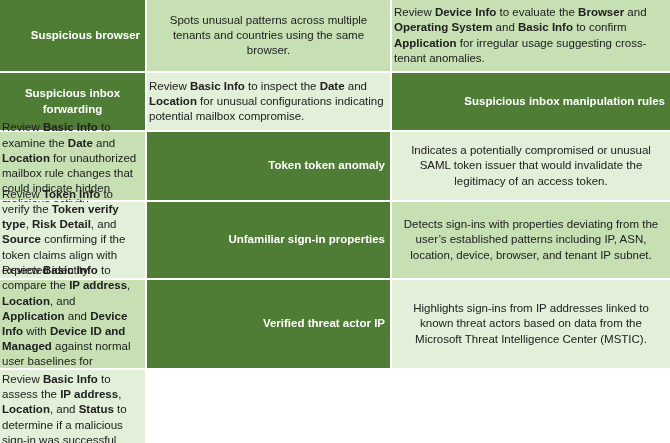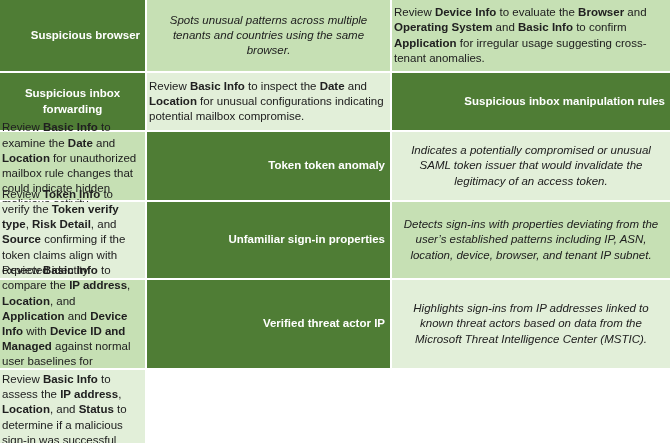--- a/index.html
+++ b/index.html
@@ -36,21 +36,20 @@
     color: #ffffff;
     font-weight: 700;
     justify-content: flex-end;
     text-align: center;
     padding: 2px 5px;
   }
   .desc-cell {
     justify-content: center;
     text-align: center;
     padding: 2px 5px;
-    font-style: italic;
   }
   .guide-cell {
     justify-content: flex-start;
     text-align: left;
     padding: 2px 6px 2px 2px;
   }
   .band-a { background: var(--band-light, #C6E0B4); }
   .band-b { background: var(--band-pale, #E2EFD9); }
   .name-cell.band-a, .name-cell.band-b { background: var(--dark-green, #4F7D35); }
   .b { font-weight: 700; }

